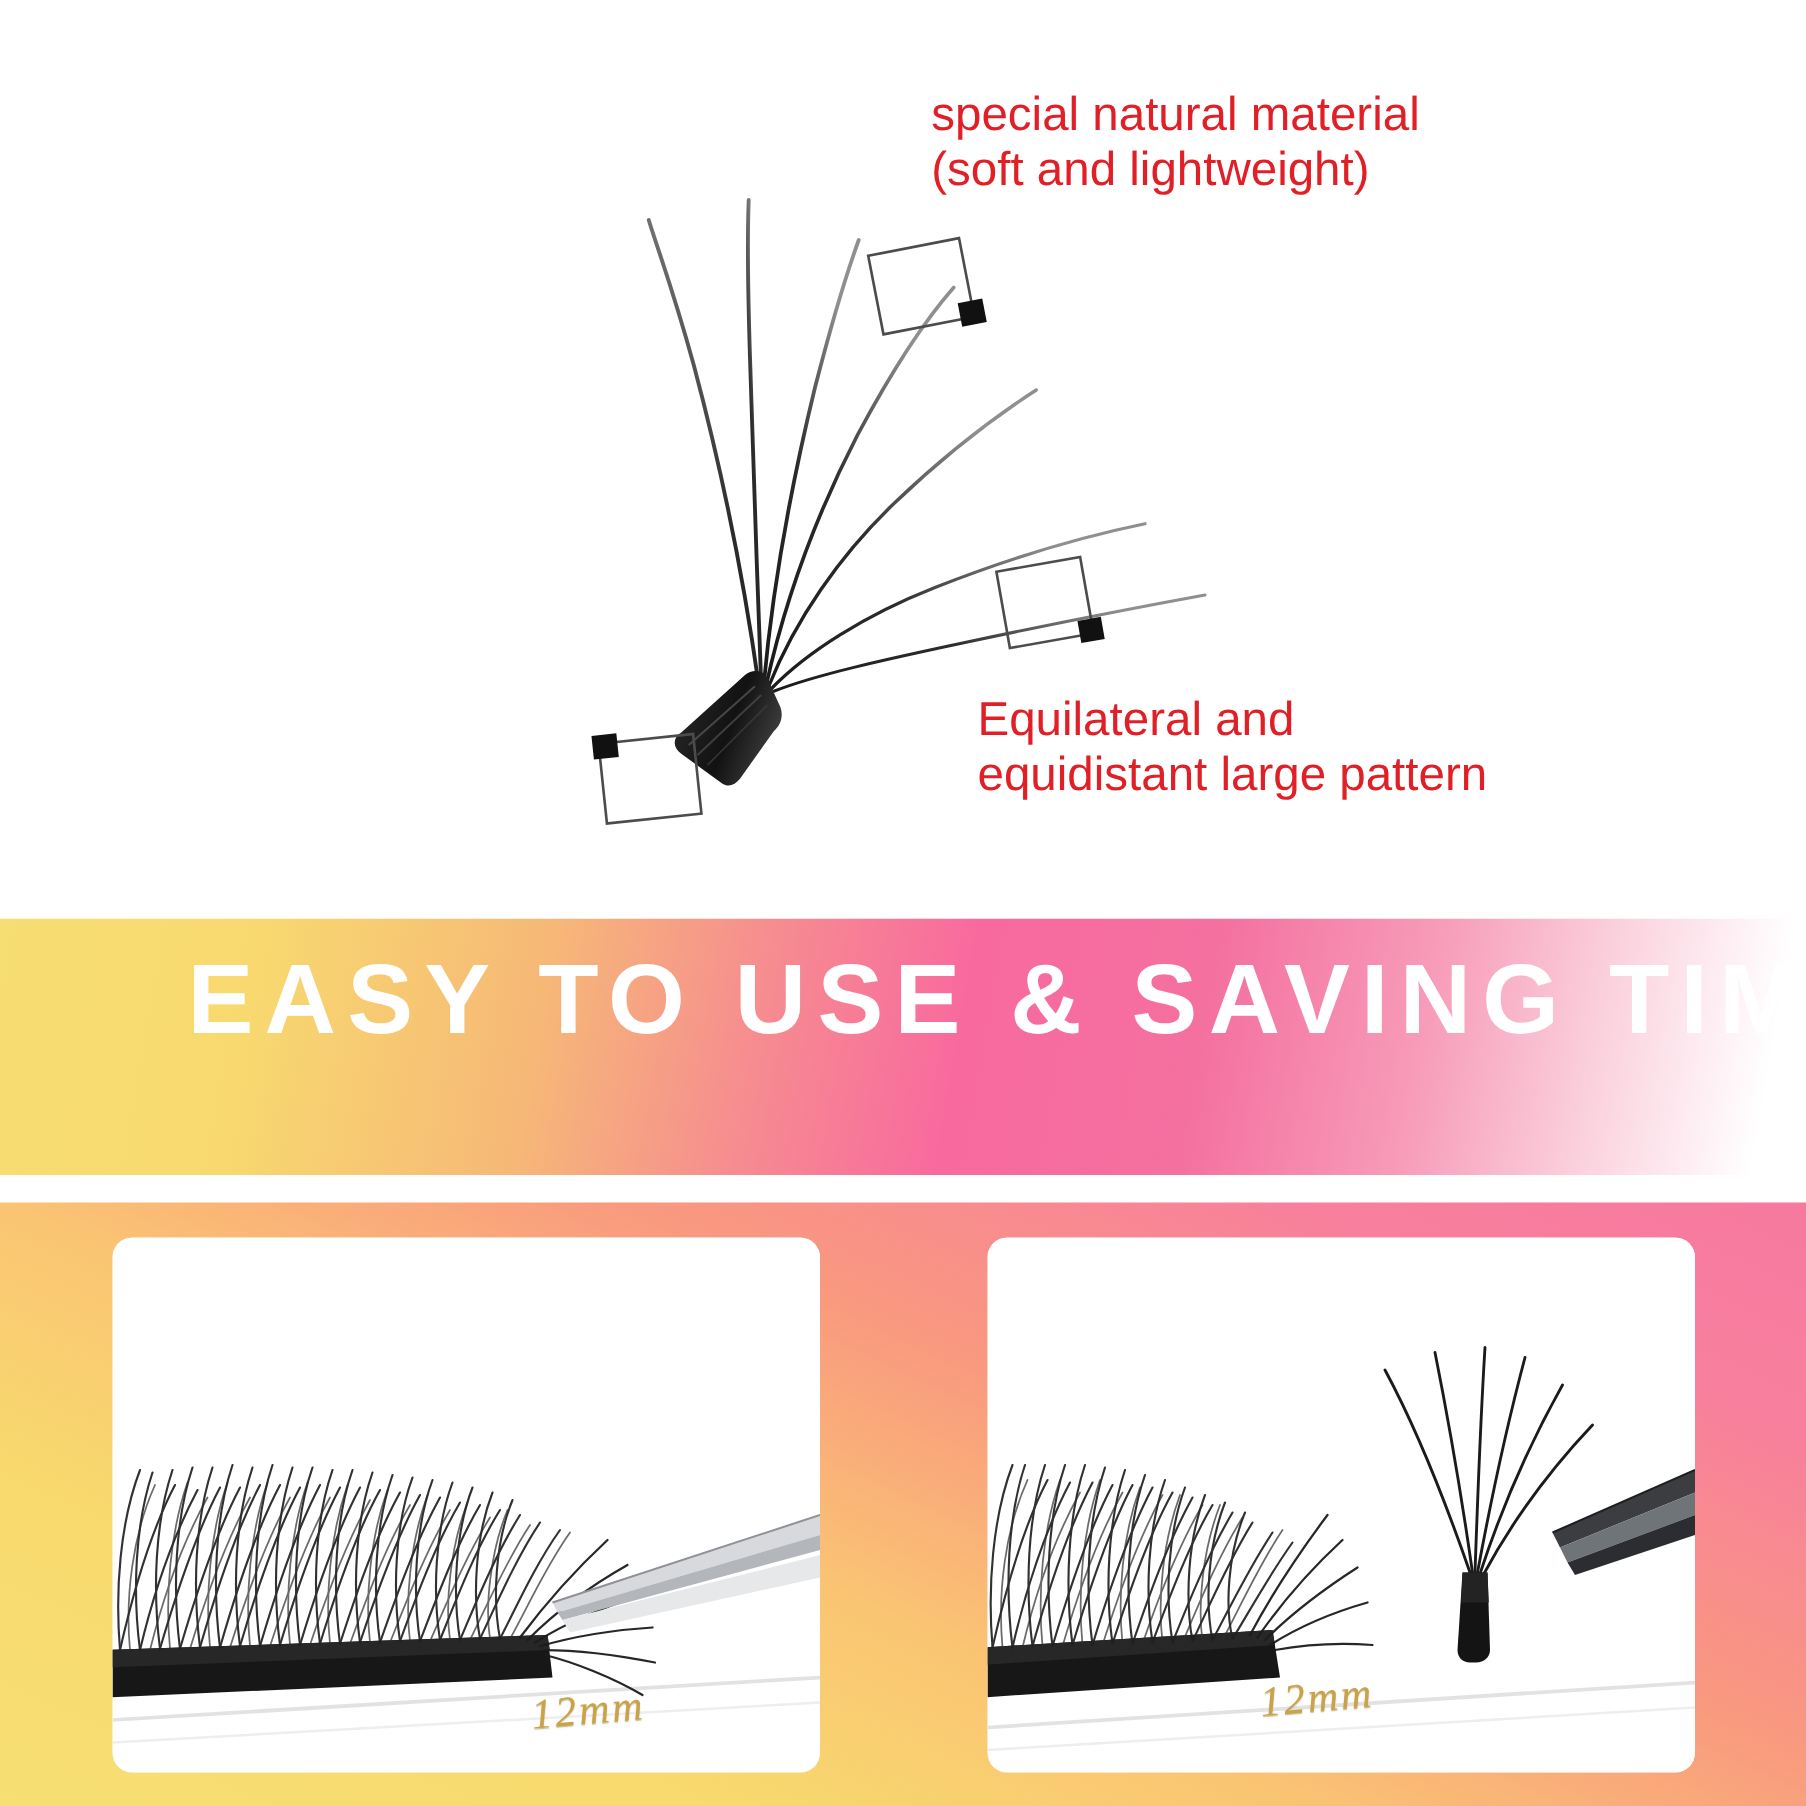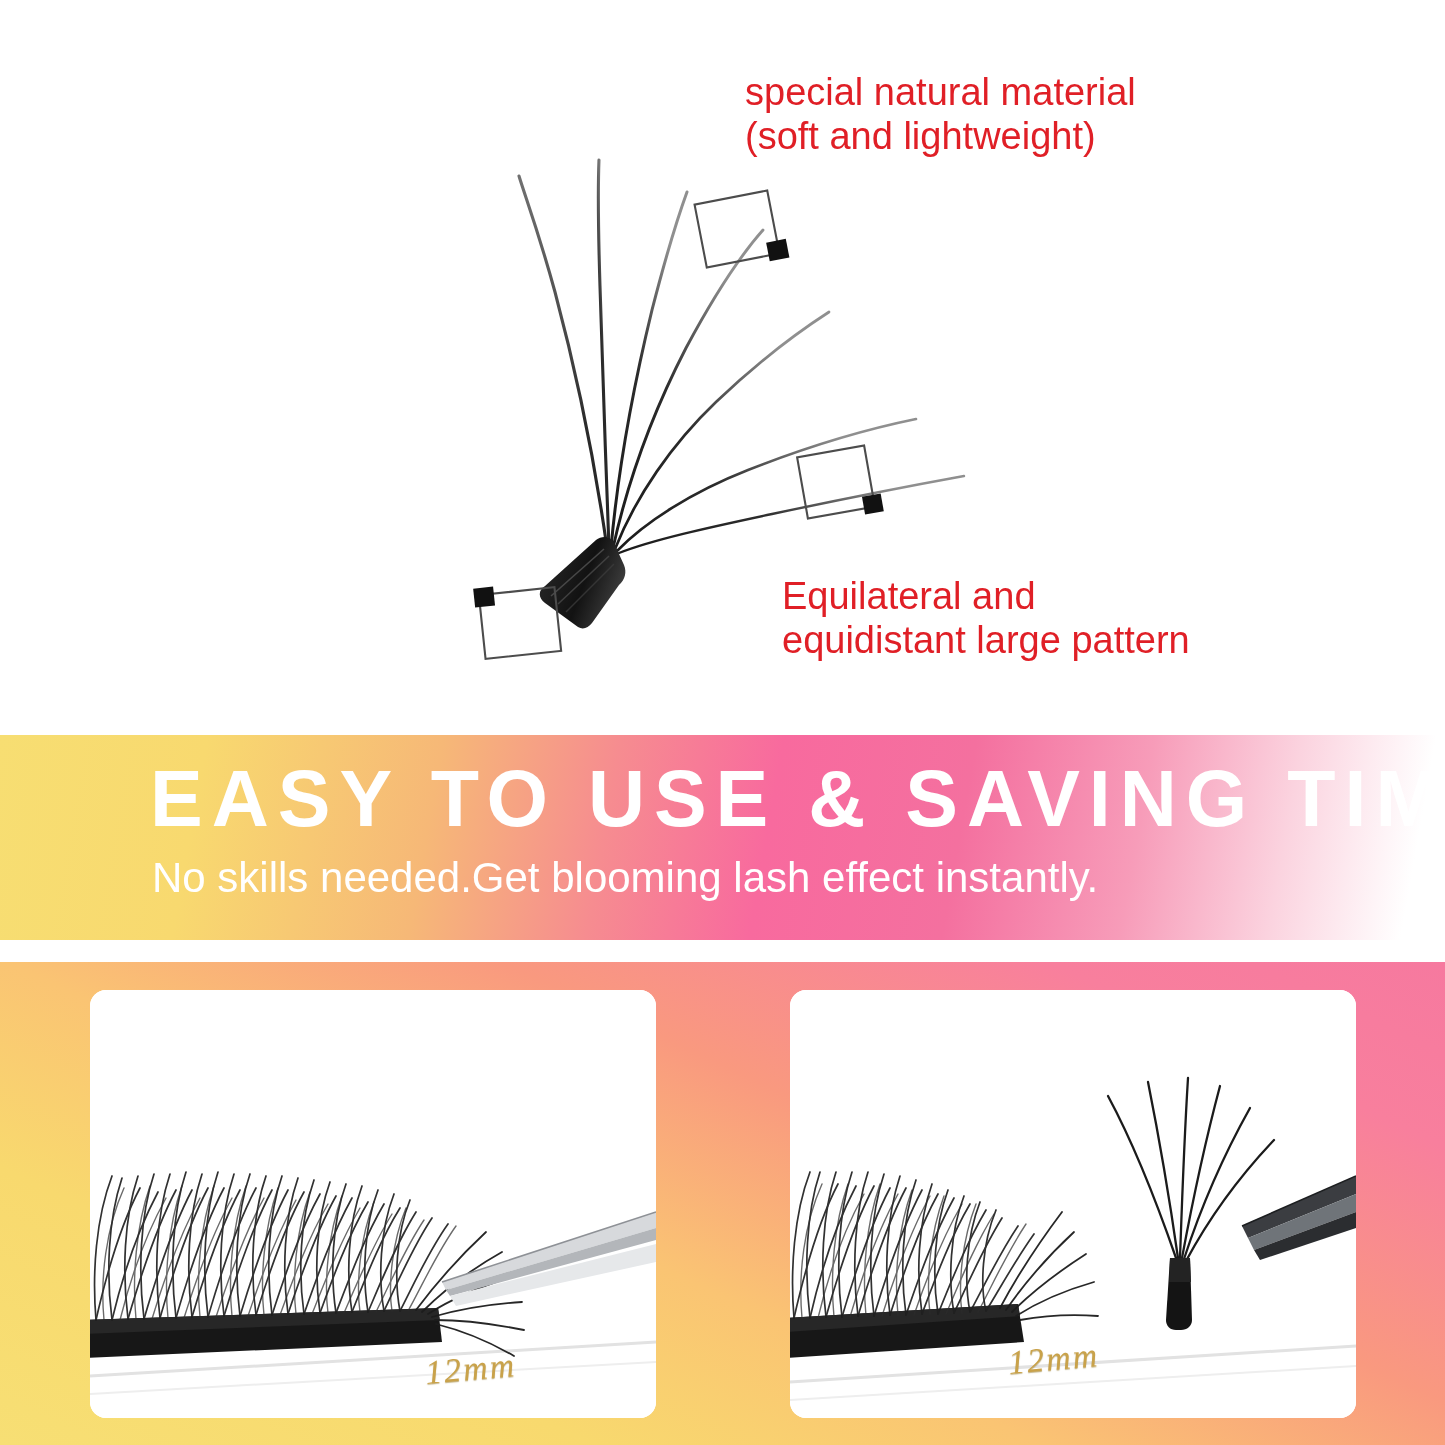--- a/index.html
+++ b/index.html
@@ -7,21 +7,21 @@
   .page{position:relative;width:1445px;height:1445px;background:#fff;border-radius:18px;}
 
   
   .top-section{position:absolute;left:0;top:0;width:1445px;height:733px;background:#ffffff;}
   .diagram-svg{position:absolute;left:0;top:0;width:1445px;height:733px;}
 
   .callout{position:absolute;color:#e01f26;font-family:"Liberation Sans",sans-serif;
            font-size:38px;line-height:1.16;font-weight:400;white-space:pre-line;}
   .callout-material{left:745px;top:70px;}
   .callout-pick{left:240px;top:476px;}
-  .callout-equal{left:782px;top:574px;}
+  .callout-equal{left:782px;top:554px;}
 
   
   .banner{position:absolute;left:0;top:735px;width:1445px;height:205px;
           background:linear-gradient(100deg,#f7de72 0%,#f8d96f 14%,#f6b877 30%,#f68c90 42%,
                      #f86a9e 53%,#f4709f 66%,#f79cb9 78%,#fbd3df 88%,#ffffff 97%);}
   .banner-inner{position:absolute;left:0;top:0;width:1445px;height:205px;}
   .banner-title{position:absolute;left:150px;top:24px;width:1230px;
                 color:#ffffff;font-size:79px;font-weight:bold;letter-spacing:9px;
                 line-height:1;white-space:nowrap;}
   .banner-sub{position:absolute;left:152px;top:122px;width:1230px;
@@ -101,21 +101,20 @@
 
     <div class="callout callout-material">special natural material
 (soft and lightweight)</div>
     <div class="callout callout-equal">Equilateral and
 equidistant large pattern</div>
   </div>
 
   <div class="banner">
     <div class="banner-inner">
       <div class="banner-title">EASY TO USE &amp; SAVING TIME</div>
-      <div class="banner-sub">No skills needed.Get blooming lash effect instantly.</div>
     </div>
   </div>
 
   <div class="bottom-section">
 
     <div class="photo-card left">
       <svg class="photo-svg" viewBox="0 0 566 428">
         <rect x="0" y="0" width="566" height="428" fill="#ffffff"></rect>
 
         <path d="M0,386 L566,352" stroke="#e2e2e2" stroke-width="3" fill="none"></path>

